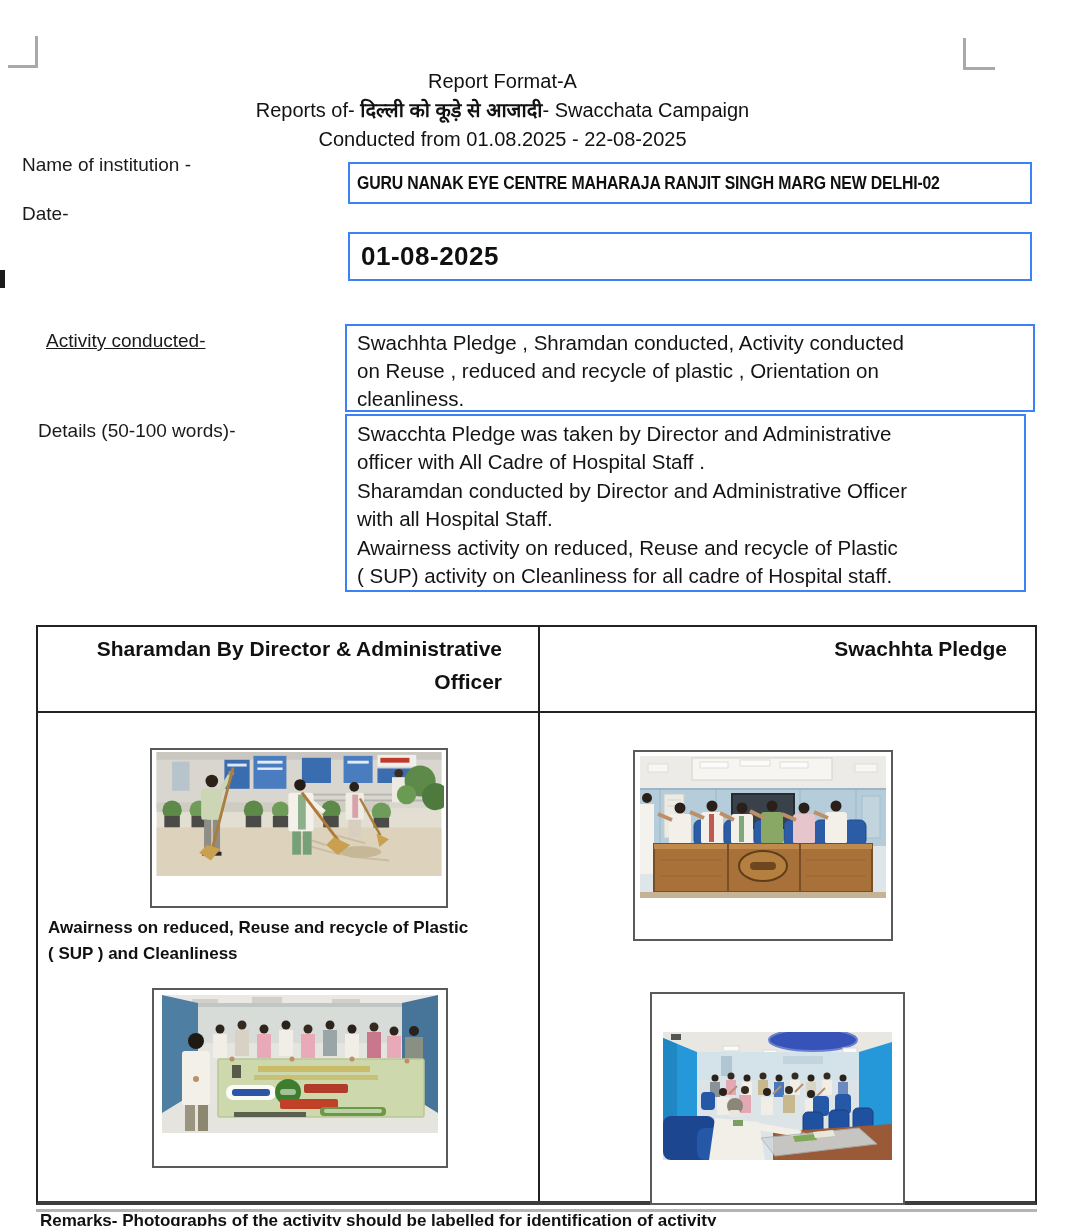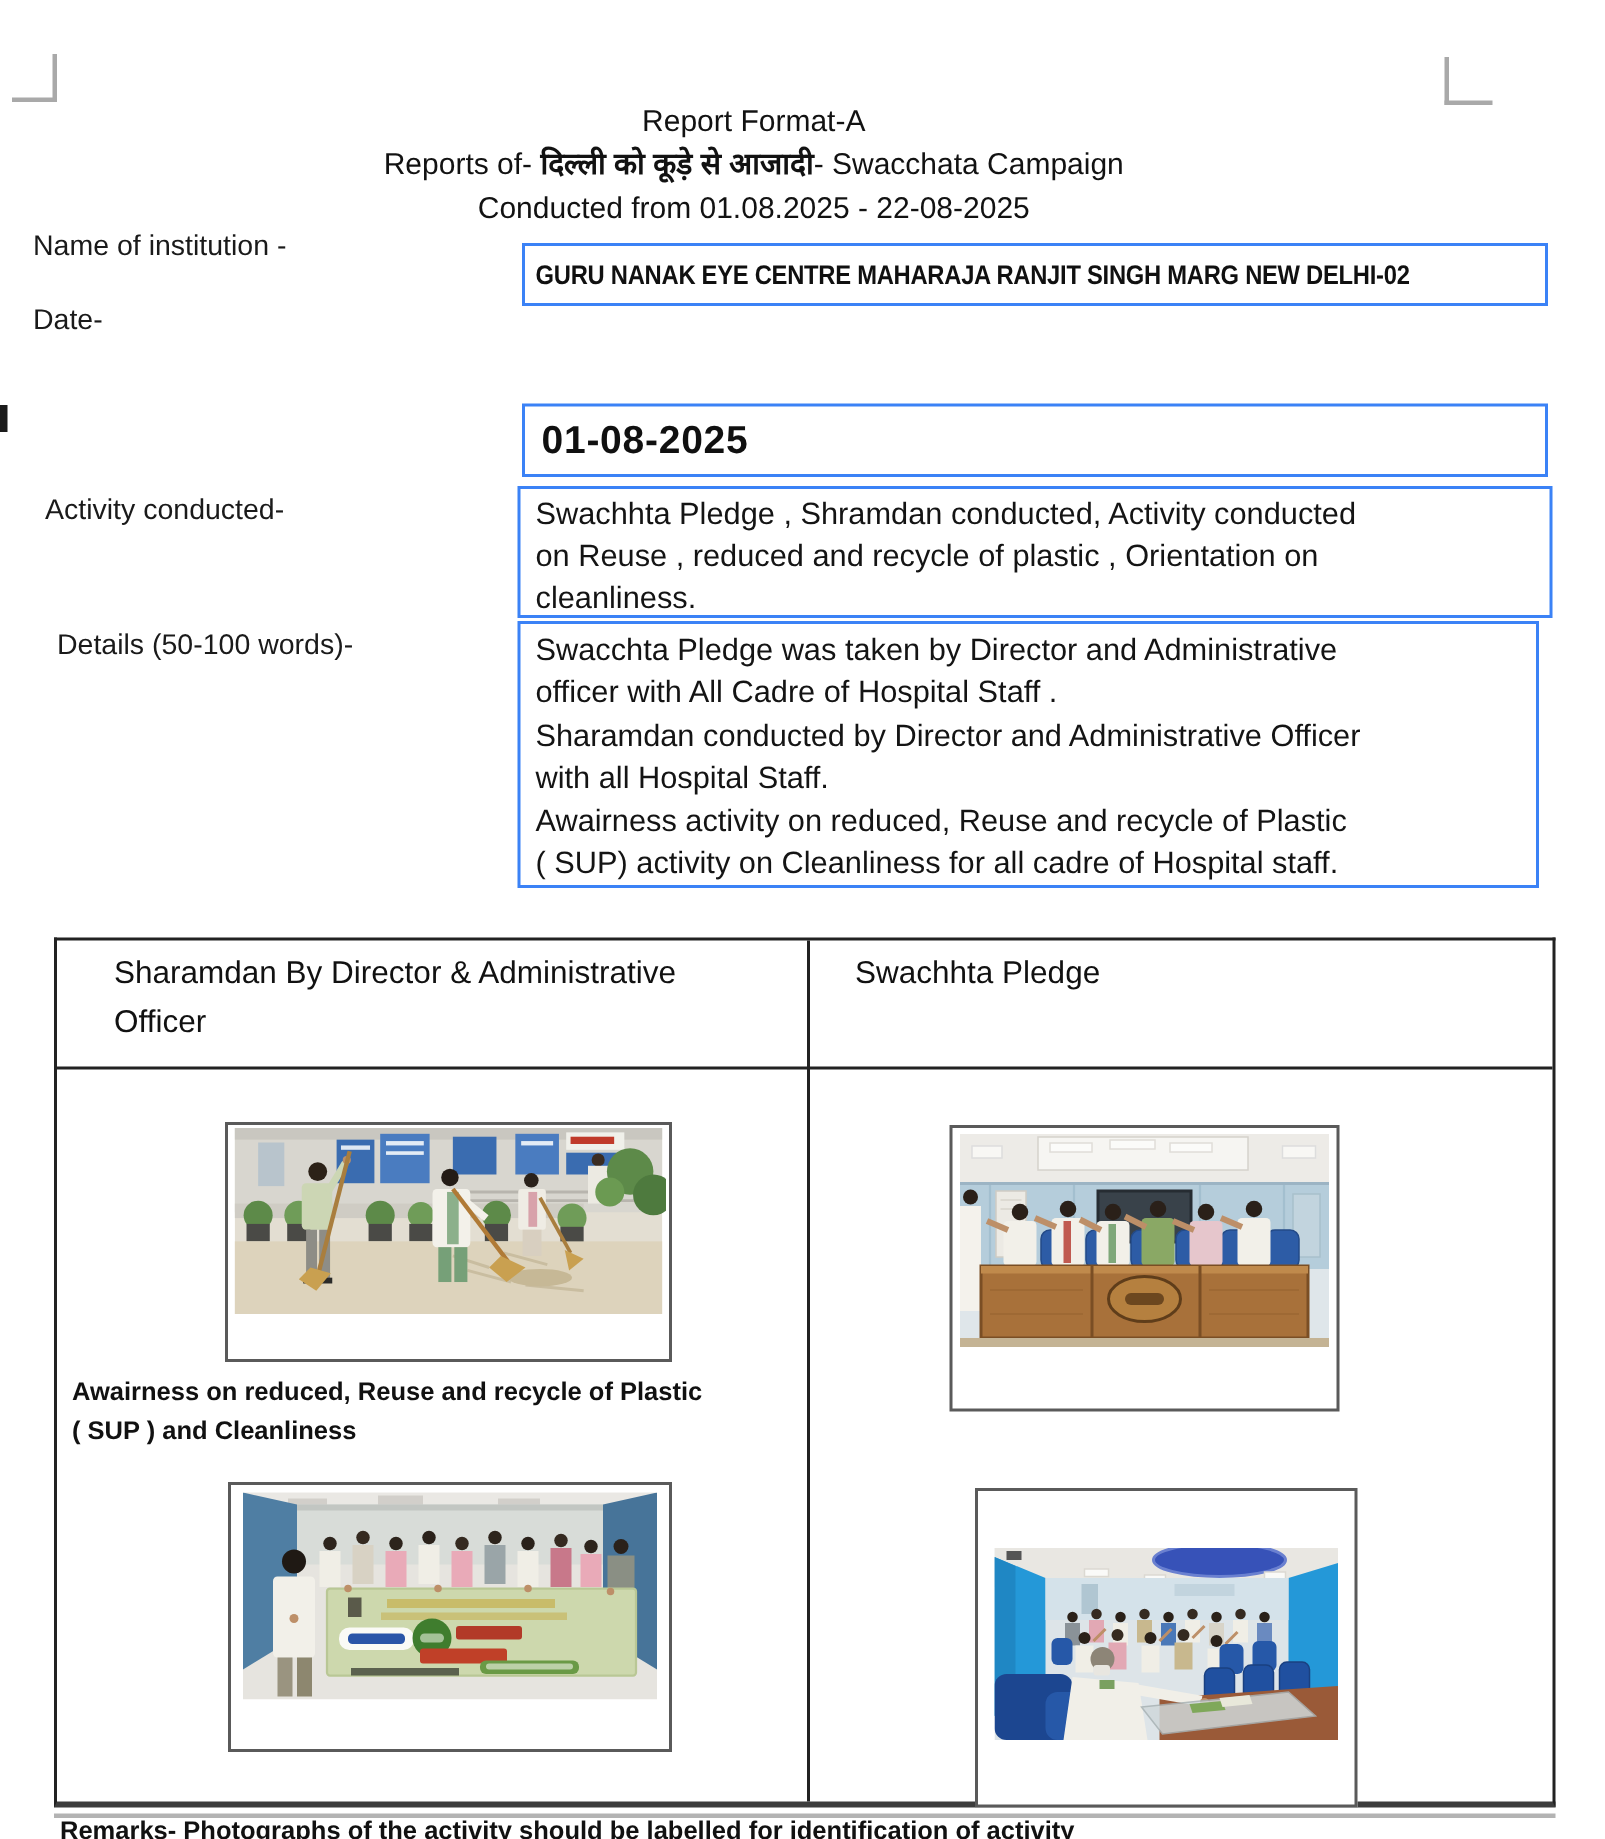--- a/index.html
+++ b/index.html
@@ -16,41 +16,41 @@
 
   
   .hdr { position:absolute; left:0; top:67px; width:1005px; text-align:center;
          font-size:20px; line-height:29px; color:#121212; }
   .hdr .dev { font-weight:bold;text-align:right; }
 
   
   .lbl { position:absolute; font-size:19px; color:#1a1a1a; white-space:nowrap; }
   .lbl-institution { left:22px; top:154px; }
   .lbl-date { left:22px; top:203px; }
-  .lbl-activity { left:30px; top:330px; }
+  .lbl-activity { left:46px; top:330px;text-decoration:underline; }
   .lbl-details { left:38px; top:420px; }
 
   
   .vbox { position:absolute; border:2px solid #3b82f6; background:#fff; overflow:hidden; }
   .box-institution { left:348px; top:162px; width:684px; height:42px; display:flex; align-items:center; }
   .box-institution .cond { font-size:18px; font-weight:bold; letter-spacing:-0.2px;
         transform:scaleX(0.88); transform-origin:left center; padding-left:8px; white-space:nowrap; color:#101010; }
-  .box-date { left:348px; top:232px; width:684px; height:49px;margin-top:37px; }
+  .box-date { left:348px; top:232px; width:684px; height:49px; }
   .box-date .val { font-size:26px; font-weight:bold; padding:7px 0 0 11px; letter-spacing:0.5px; color:#101010; }
   .box-activity { left:345px; top:324px; width:690px; height:88px; }
   .box-details  { left:345px; top:414px; width:681px; height:178px; }
   .boxtext { font-size:20.5px; line-height:28px; padding:3px 10px; white-space:pre-line; color:#141414; }
   .box-details .boxtext { line-height:28.4px; padding:4px 10px; }
 
   
   .tbl { position:absolute; left:36px; top:625px; width:1001px; height:580px;
          border:2px solid #222; border-bottom:4px solid #3d3d3d; background:#fff; }
   .tbl-divider { position:absolute; left:500px; top:0; bottom:0; width:2px; background:#222; }
   .tbl-headline { position:absolute; left:0; top:84px; width:100%; height:2px; background:#222; }
-  .th { position:absolute; top:5px; text-align:left; font-weight:normal; font-size:21px; line-height:33px; color:#111; }
+  .th { position:absolute; top:5px; text-align:right; font-weight:bold; font-size:21px; line-height:33px; color:#111; }
   .th-left { left:0; width:502px; padding:0 38px; }
   .th-right { left:502px; width:497px; padding:0 30px; }
   .tbl-shadow { position:absolute; left:36px; top:1209px; width:1001px; height:3px; background:#b3b3b3; }
 
   
   .pframe { position:absolute; border:2px solid #5a5a5a; background:#fff; }
   .pf1 { left:150px; top:748px; width:298px; height:160px; }
   .pf1 svg { position:absolute; left:2px; top:2px; }
   .pf2 { left:152px; top:988px; width:296px; height:180px; }
   .pf2 svg { position:absolute; left:8px; top:5px; }

